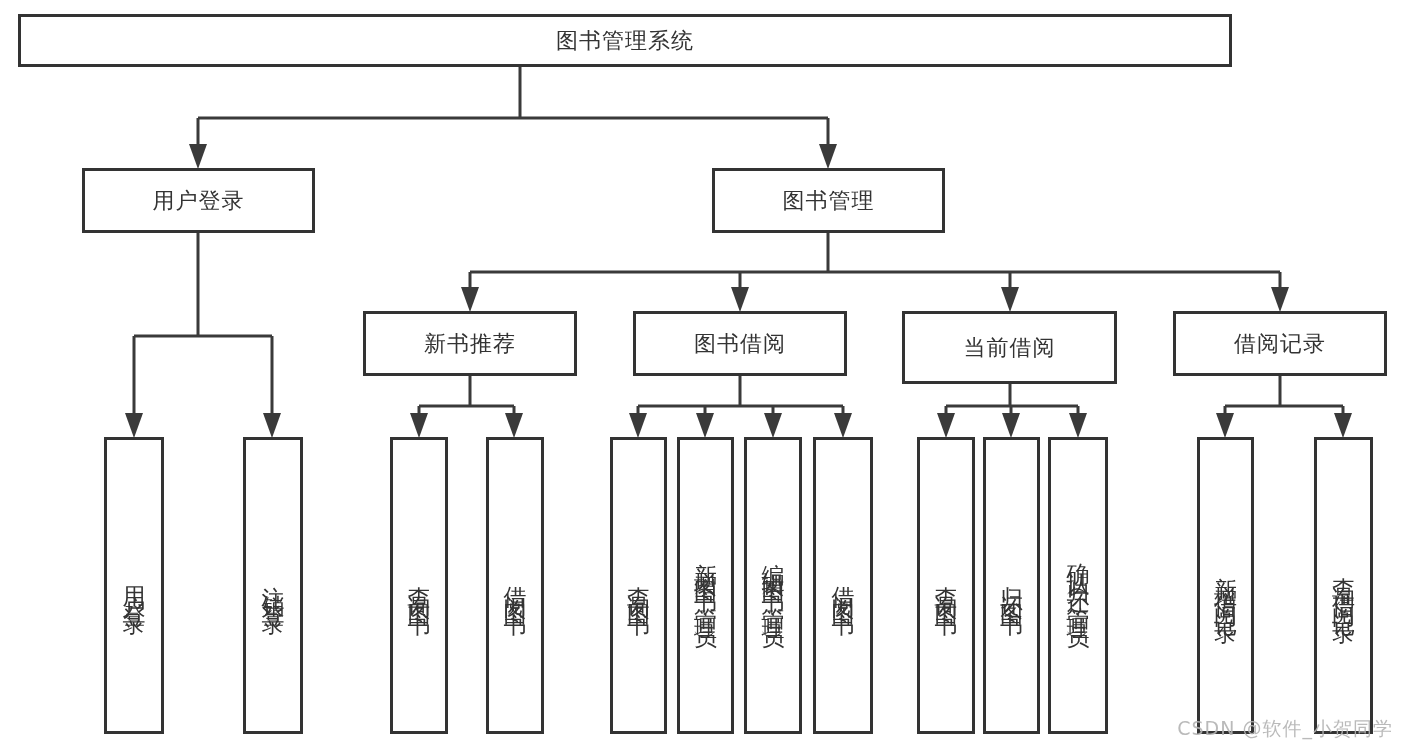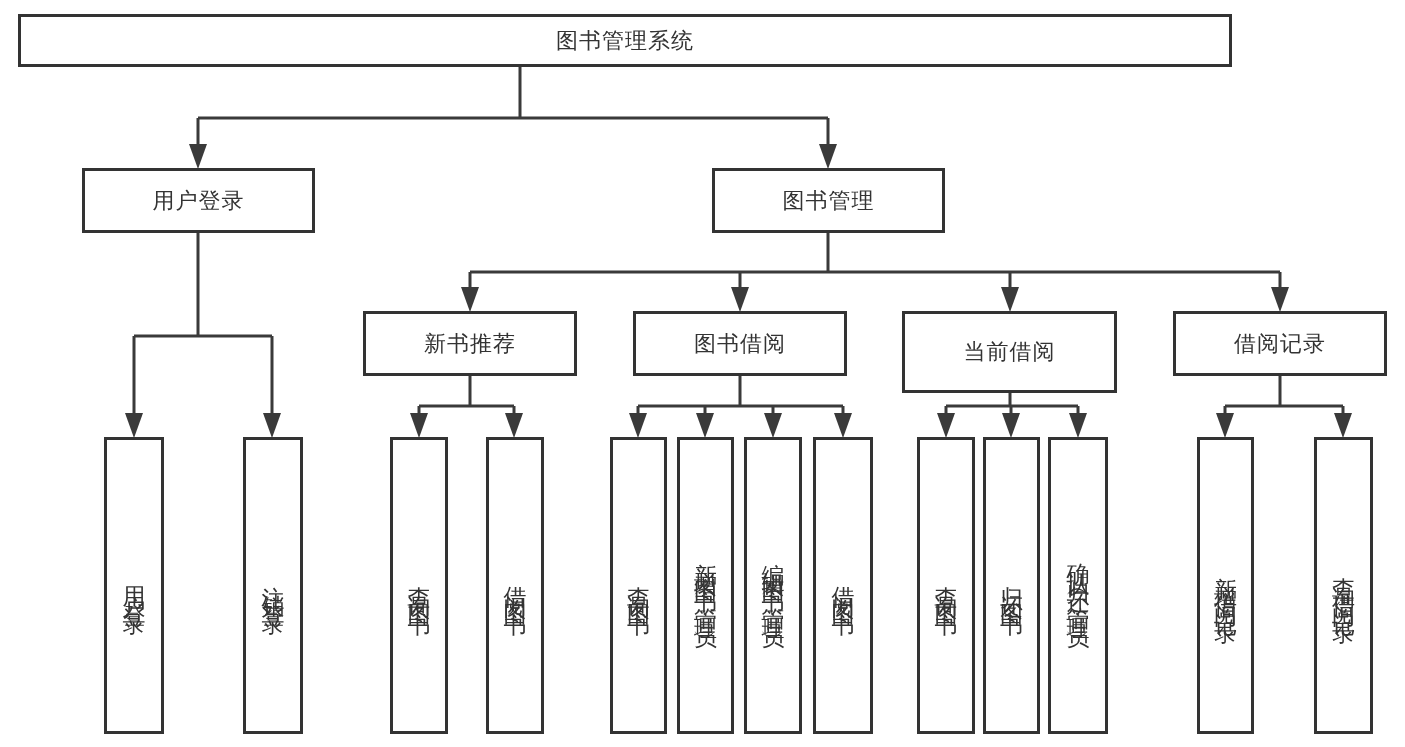--- a/index.html
+++ b/index.html
@@ -111,21 +111,21 @@
   <div class="node" style="left:712px;top:168px;width:233px;height:65px">
     <span class="lbl">图书管理</span>
   </div>
 
   <div class="node" style="left:633px;top:311px;width:214px;height:65px">
     <span class="lbl">图书借阅</span>
   </div>
   <div class="node" style="left:363px;top:311px;width:214px;height:65px">
     <span class="lbl">新书推荐</span>
   </div>
-  <div class="node" style="left:902px;top:311px;width:215px;height:82px">
+  <div class="node" style="left:902px;top:311px;width:215px;height:73px">
     <span class="lbl">当前借阅</span>
   </div>
   <div class="node" style="left:1173px;top:311px;width:214px;height:65px">
     <span class="lbl">借阅记录</span>
   </div>
 
   <div class="node node-v" style="left:104px;top:437px;width:60px;height:297px">
     <span class="lbl">用户登录</span>
   </div>
   <div class="node node-v" style="left:243px;top:437px;width:60px;height:297px">
@@ -162,14 +162,15 @@
     <span class="lbl">确认归还（管理员）</span>
   </div>
 
   <div class="node node-v" style="left:1197px;top:437px;width:57px;height:297px">
     <span class="lbl">新增借阅记录</span>
   </div>
   <div class="node node-v" style="left:1314px;top:437px;width:59px;height:297px">
     <span class="lbl">查询借阅记录</span>
   </div>
 
+  <div class="watermark">CSDN @软件_小贺同学</div>
 
 </div>
 
 </body></html>

